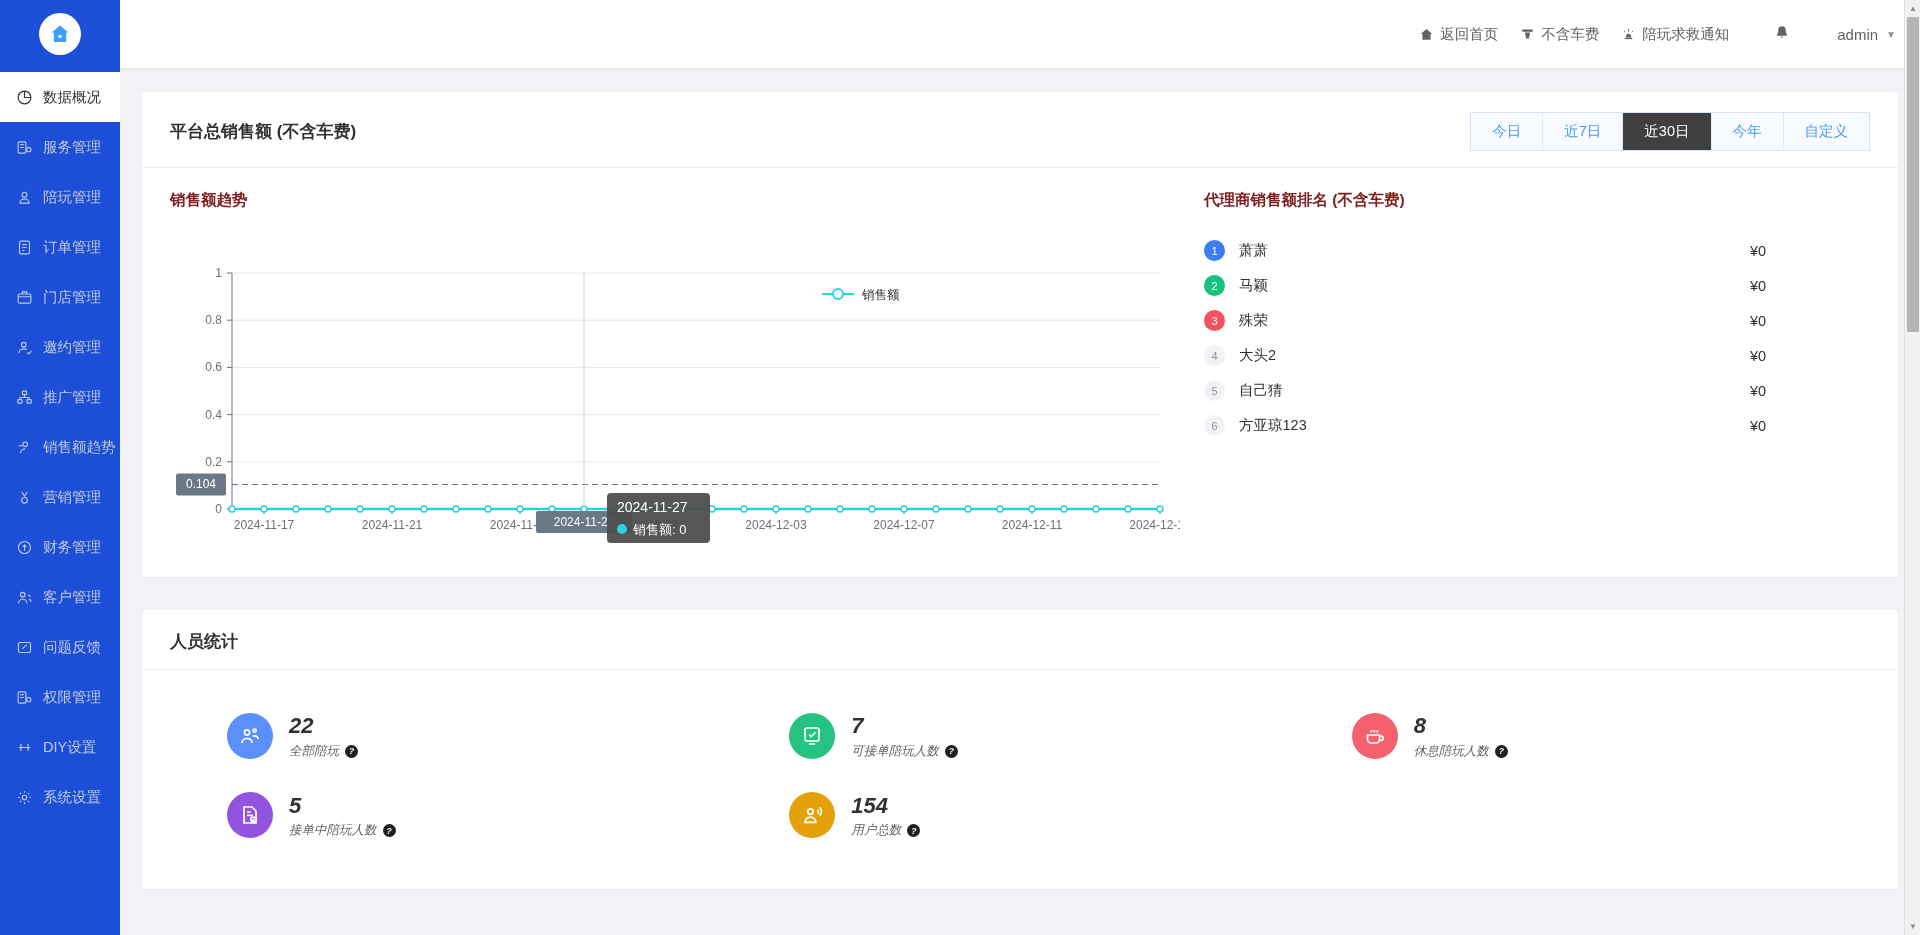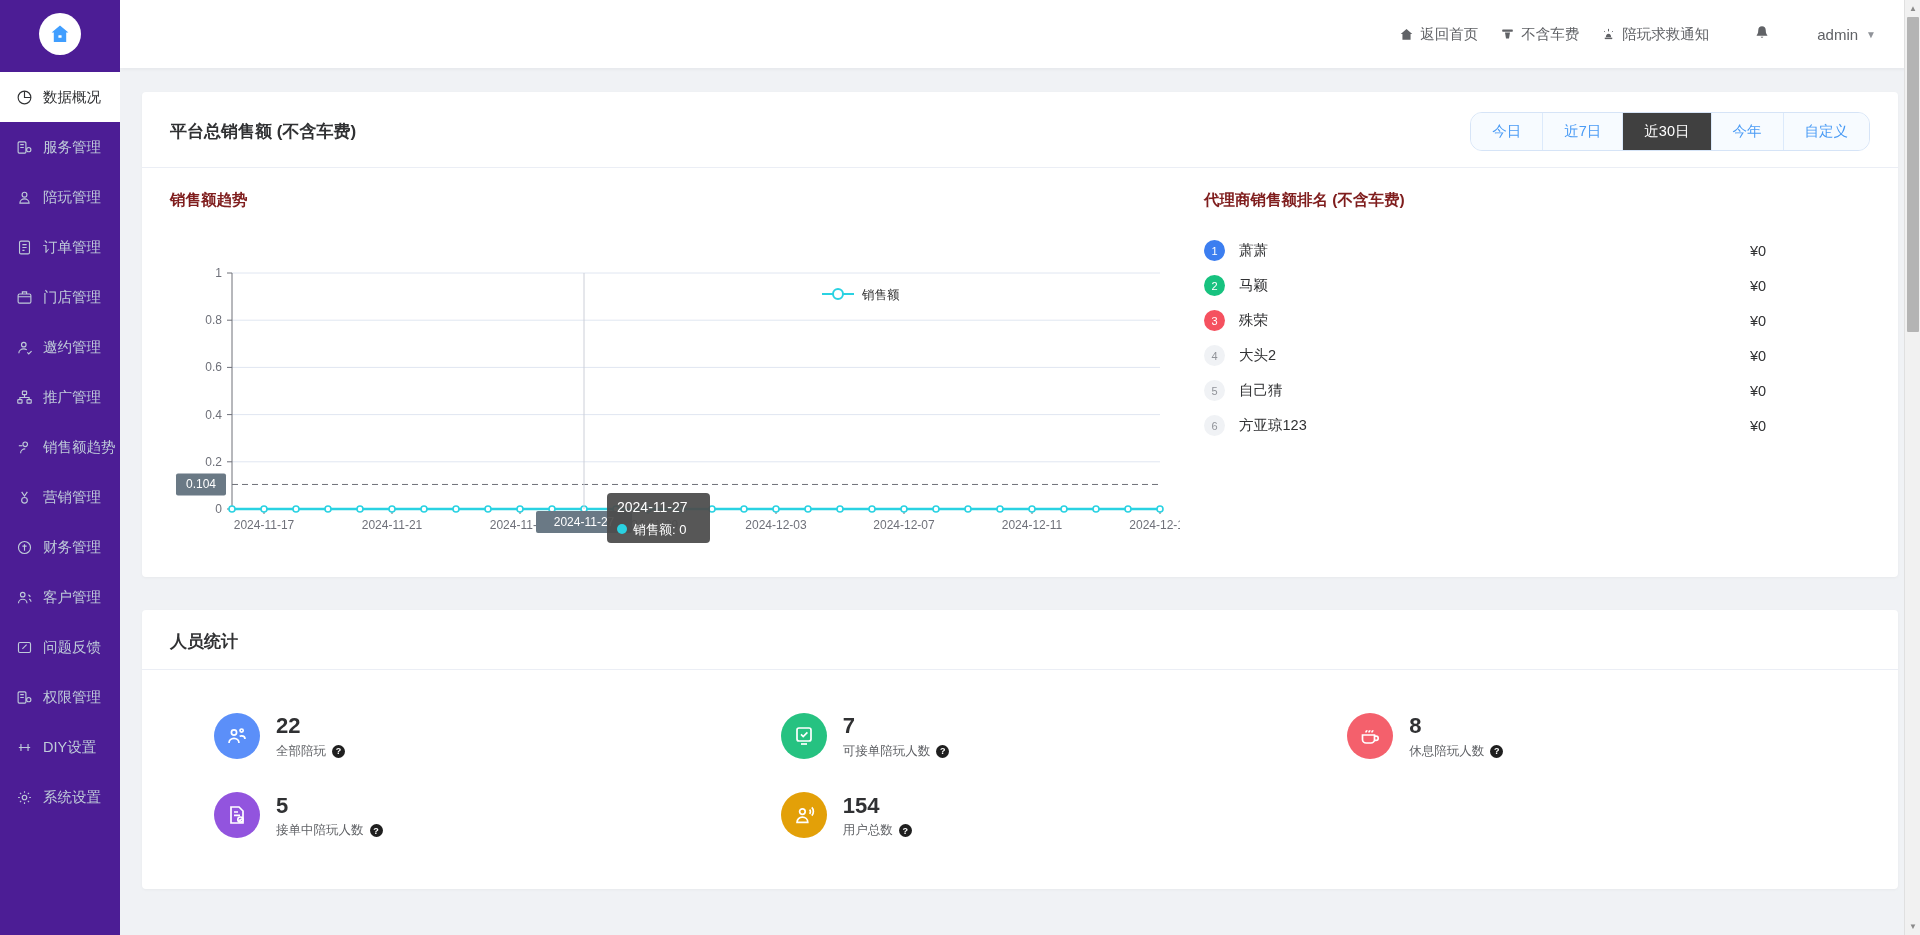--- a/index.html
+++ b/index.html
@@ -9,21 +9,21 @@
     background: #f0f2f5;
     font-size: 14px;
     color: #333;
   }
   #app { display: flex; width: 1920px; height: 935px; position: relative; }
 
   
   .sidebar {
     width: 120px;
     min-width: 120px;
-    background: #4c1d95;
+    background: #1d4ed8;
     height: 935px;
     overflow: hidden;
     position: relative;
   }
   .logo-wrap {
     height: 68px;
     display: flex;
     align-items: center;
     justify-content: center;
   }
@@ -64,21 +64,21 @@
     position: relative;
     overflow: hidden;
     background: #f0f2f5;
   }
   .topbar {
     height: 68px;
     background: #ffffff;
     display: flex;
     align-items: center;
     justify-content: flex-end;
-    padding-right: 44px;
+    padding-right: 24px;
     box-shadow: 0 1px 4px rgba(0,21,41,.06);
     position: relative;
     z-index: 5;
   }
   .topbar-link {
     display: flex; align-items: center;
     color: #606266;
     font-size: 14.5px;
     margin-left: 22px;
     cursor: pointer;
@@ -107,21 +107,21 @@
     justify-content: space-between;
     padding: 20px 28px 16px 28px;
     border-bottom: 1px solid #ebeef5;
   }
   .card-title { font-size: 17px; font-weight: bold; color: #303133; }
 
   
   .seg {
     display: flex;
     border: 1px solid #d6e4f7;
-    border-radius: 12px;
+    border-radius: 0;
     overflow: hidden;
     background: #f7fbff;
   }
   .seg-btn {
     padding: 9px 21px;
     font-size: 14.5px;
     color: #4a9bf5;
     cursor: pointer;
     border-right: 1px solid #dceafb;
     background: #f7fbff;
@@ -152,21 +152,22 @@
     font-size: 11px; color: #fff; margin-right: 14px; flex: 0 0 21px;
   }
   .rank-badge.plain { background: #f0f2f5; color: #909399; }
   .rank-name { flex: 1; }
   .rank-val { color: #303133; width: 120px; }
 
   
   .stats-grid {
     display: flex;
     flex-wrap: wrap;
-    padding: 26px 28px 34px 28px;
+    padding: 26px 28px 34px 41px;
+    font-style: italic;
   }
   .stat-item {
     width: 33.3333%;
     display: flex;
     align-items: center;
     padding: 16px 0 16px 44px;
   }
   .stat-icon {
     width: 46px; height: 46px; border-radius: 50%;
     display: flex; align-items: center; justify-content: center;

